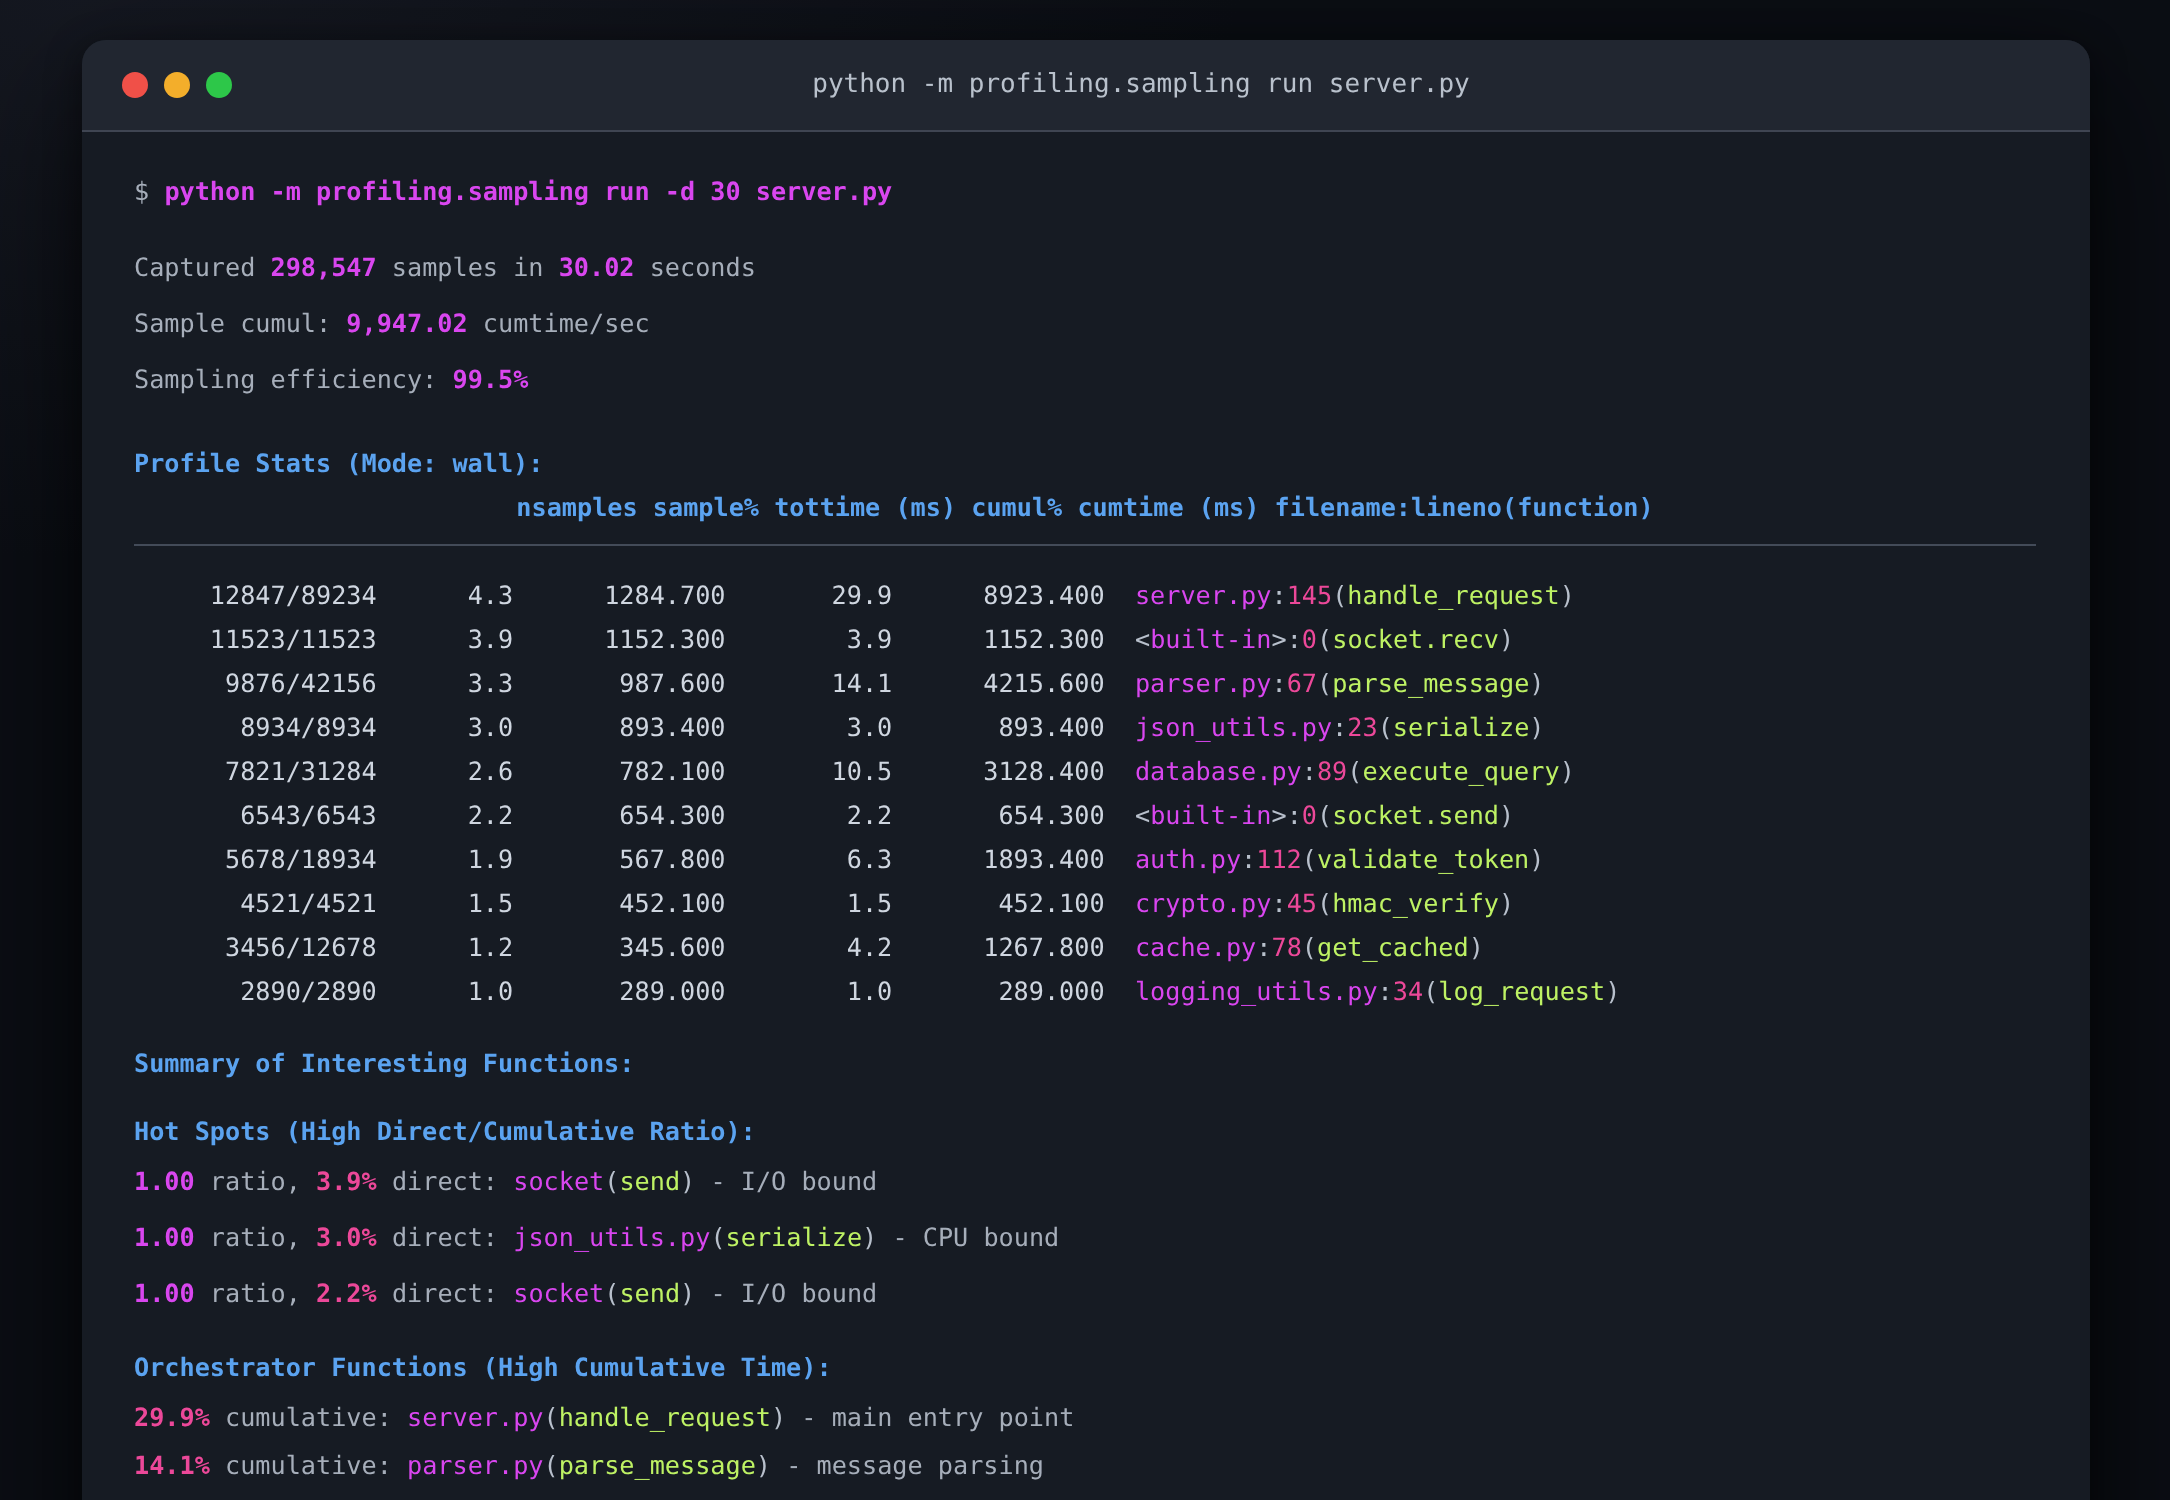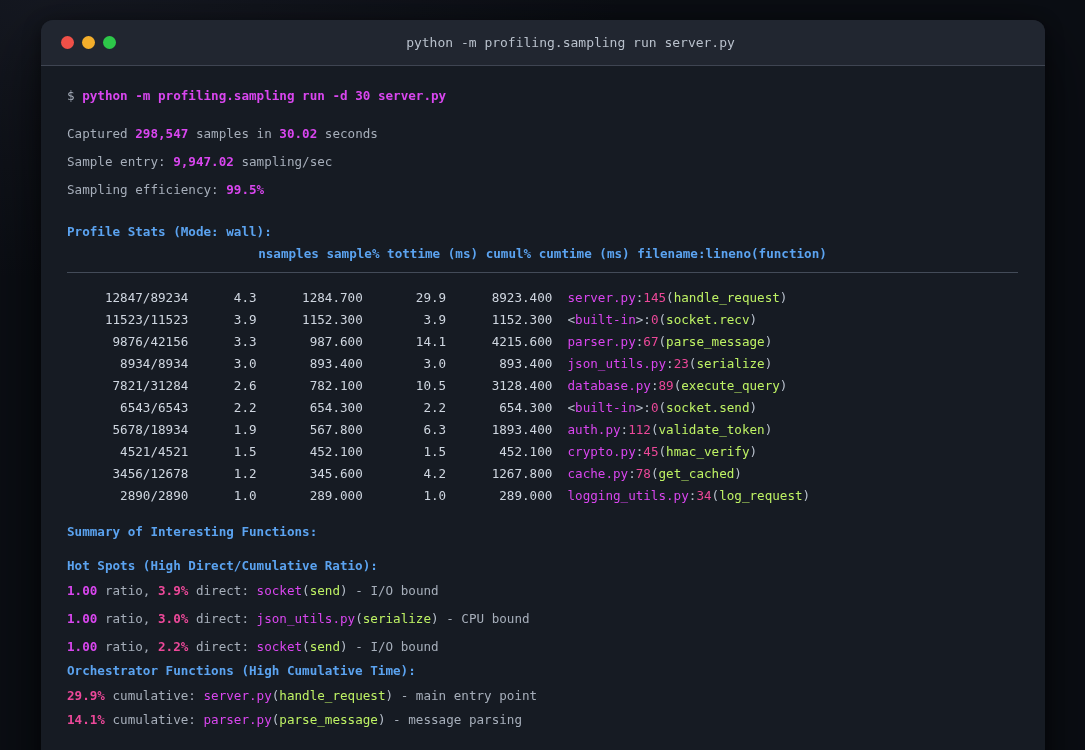--- a/index.html
+++ b/index.html
@@ -69,21 +69,21 @@
   #columns-header    { margin-top: 0; text-align: center; }
   .separator {
     height: 0;
     border-top: 1px solid #434b58;
     margin: 7px 0 14px 0;
   }
   #summary-heading   { margin-top: 14px; }
   #hotspots-heading  { margin-top: 12px; }
   #hot-spots .line { margin-top: 6px; }
   #hot-spots .line:first-child { margin-top: 3px; }
-  #orch-heading { margin-top: 2px; }
+  #orch-heading { margin-top: 15px; }
   #orchestrators .line { margin-top: 2px; }
   #orchestrators .line:first-child { margin-top: 3px; }
 </style>
 </head>
 <body>
 
 <div class="page">
   <div class="window">
     <div class="titlebar">
       <div class="lights">
@@ -92,21 +92,21 @@
         <span class="light green"></span>
       </div>
       <div class="titletext">python -m profiling.sampling run server.py</div>
     </div>
 
     <div class="content">
       <div class="line"><span class="fg">$</span><span class="fg"> </span><span class="green b">python -m profiling.sampling run -d 30 server.py</span></div>
 
       <div id="capture-stats">
           <div class="line"><span class="fg">Captured </span><span class="green b">298,547</span><span class="fg"> samples in </span><span class="green b">30.02</span><span class="fg"> seconds</span></div>
-          <div class="line"><span class="fg">Sample entry: </span><span class="green b">9,947.02</span><span class="fg"> sampling/sec</span></div>
+          <div class="line"><span class="fg">Sample cumul: </span><span class="green b">9,947.02</span><span class="fg"> cumtime/sec</span></div>
           <div class="line"><span class="fg">Sampling efficiency: </span><span class="green b">99.5%</span></div>
         </div>
 
       <div class="line heading" id="profile-heading">Profile Stats (Mode: wall):</div>
       <div class="line heading" id="columns-header">nsamples sample% tottime (ms) cumul% cumtime (ms) filename:lineno(function)</div>
       <div class="separator"></div>
       <div id="profile-rows">
           <div class="line"><span class="num">     12847/89234</span><span class="num">      4.3</span><span class="num">      1284.700</span><span class="num">       29.9</span><span class="num">      8923.400</span><span class="fg">  </span><span class="green">server.py</span><span class="punc">:</span><span class="orange">145</span><span class="punc">(</span><span class="blue">handle_request</span><span class="punc">)</span></div>
           <div class="line"><span class="num">     11523/11523</span><span class="num">      3.9</span><span class="num">      1152.300</span><span class="num">        3.9</span><span class="num">      1152.300</span><span class="fg">  </span><span class="punc">&lt;</span><span class="green">built-in</span><span class="punc">&gt;</span><span class="punc">:</span><span class="orange">0</span><span class="punc">(</span><span class="blue">socket.recv</span><span class="punc">)</span></div>
           <div class="line"><span class="num">      9876/42156</span><span class="num">      3.3</span><span class="num">       987.600</span><span class="num">       14.1</span><span class="num">      4215.600</span><span class="fg">  </span><span class="green">parser.py</span><span class="punc">:</span><span class="orange">67</span><span class="punc">(</span><span class="blue">parse_message</span><span class="punc">)</span></div>

